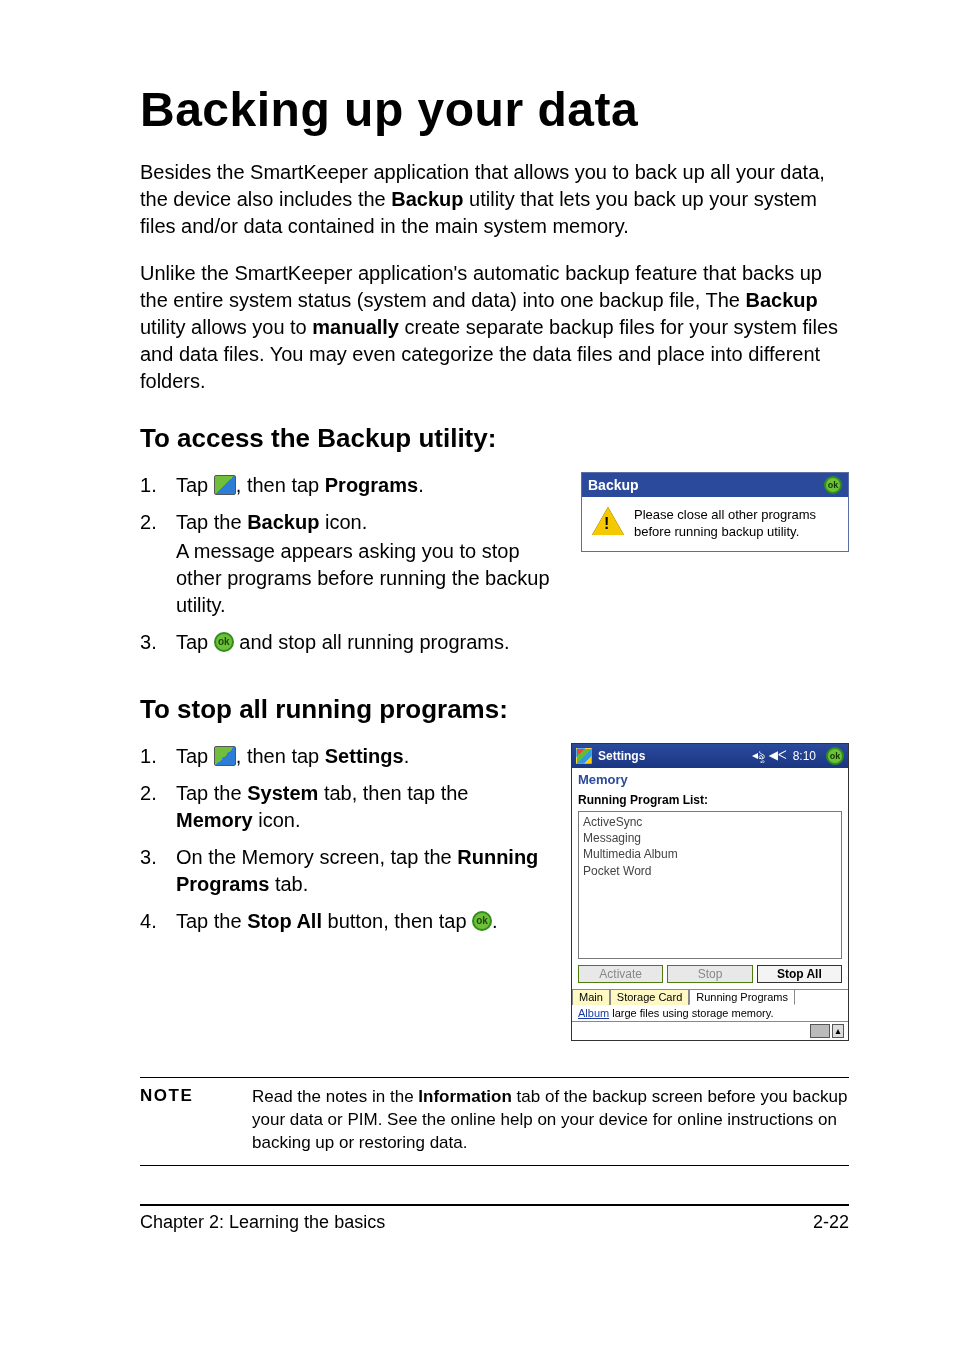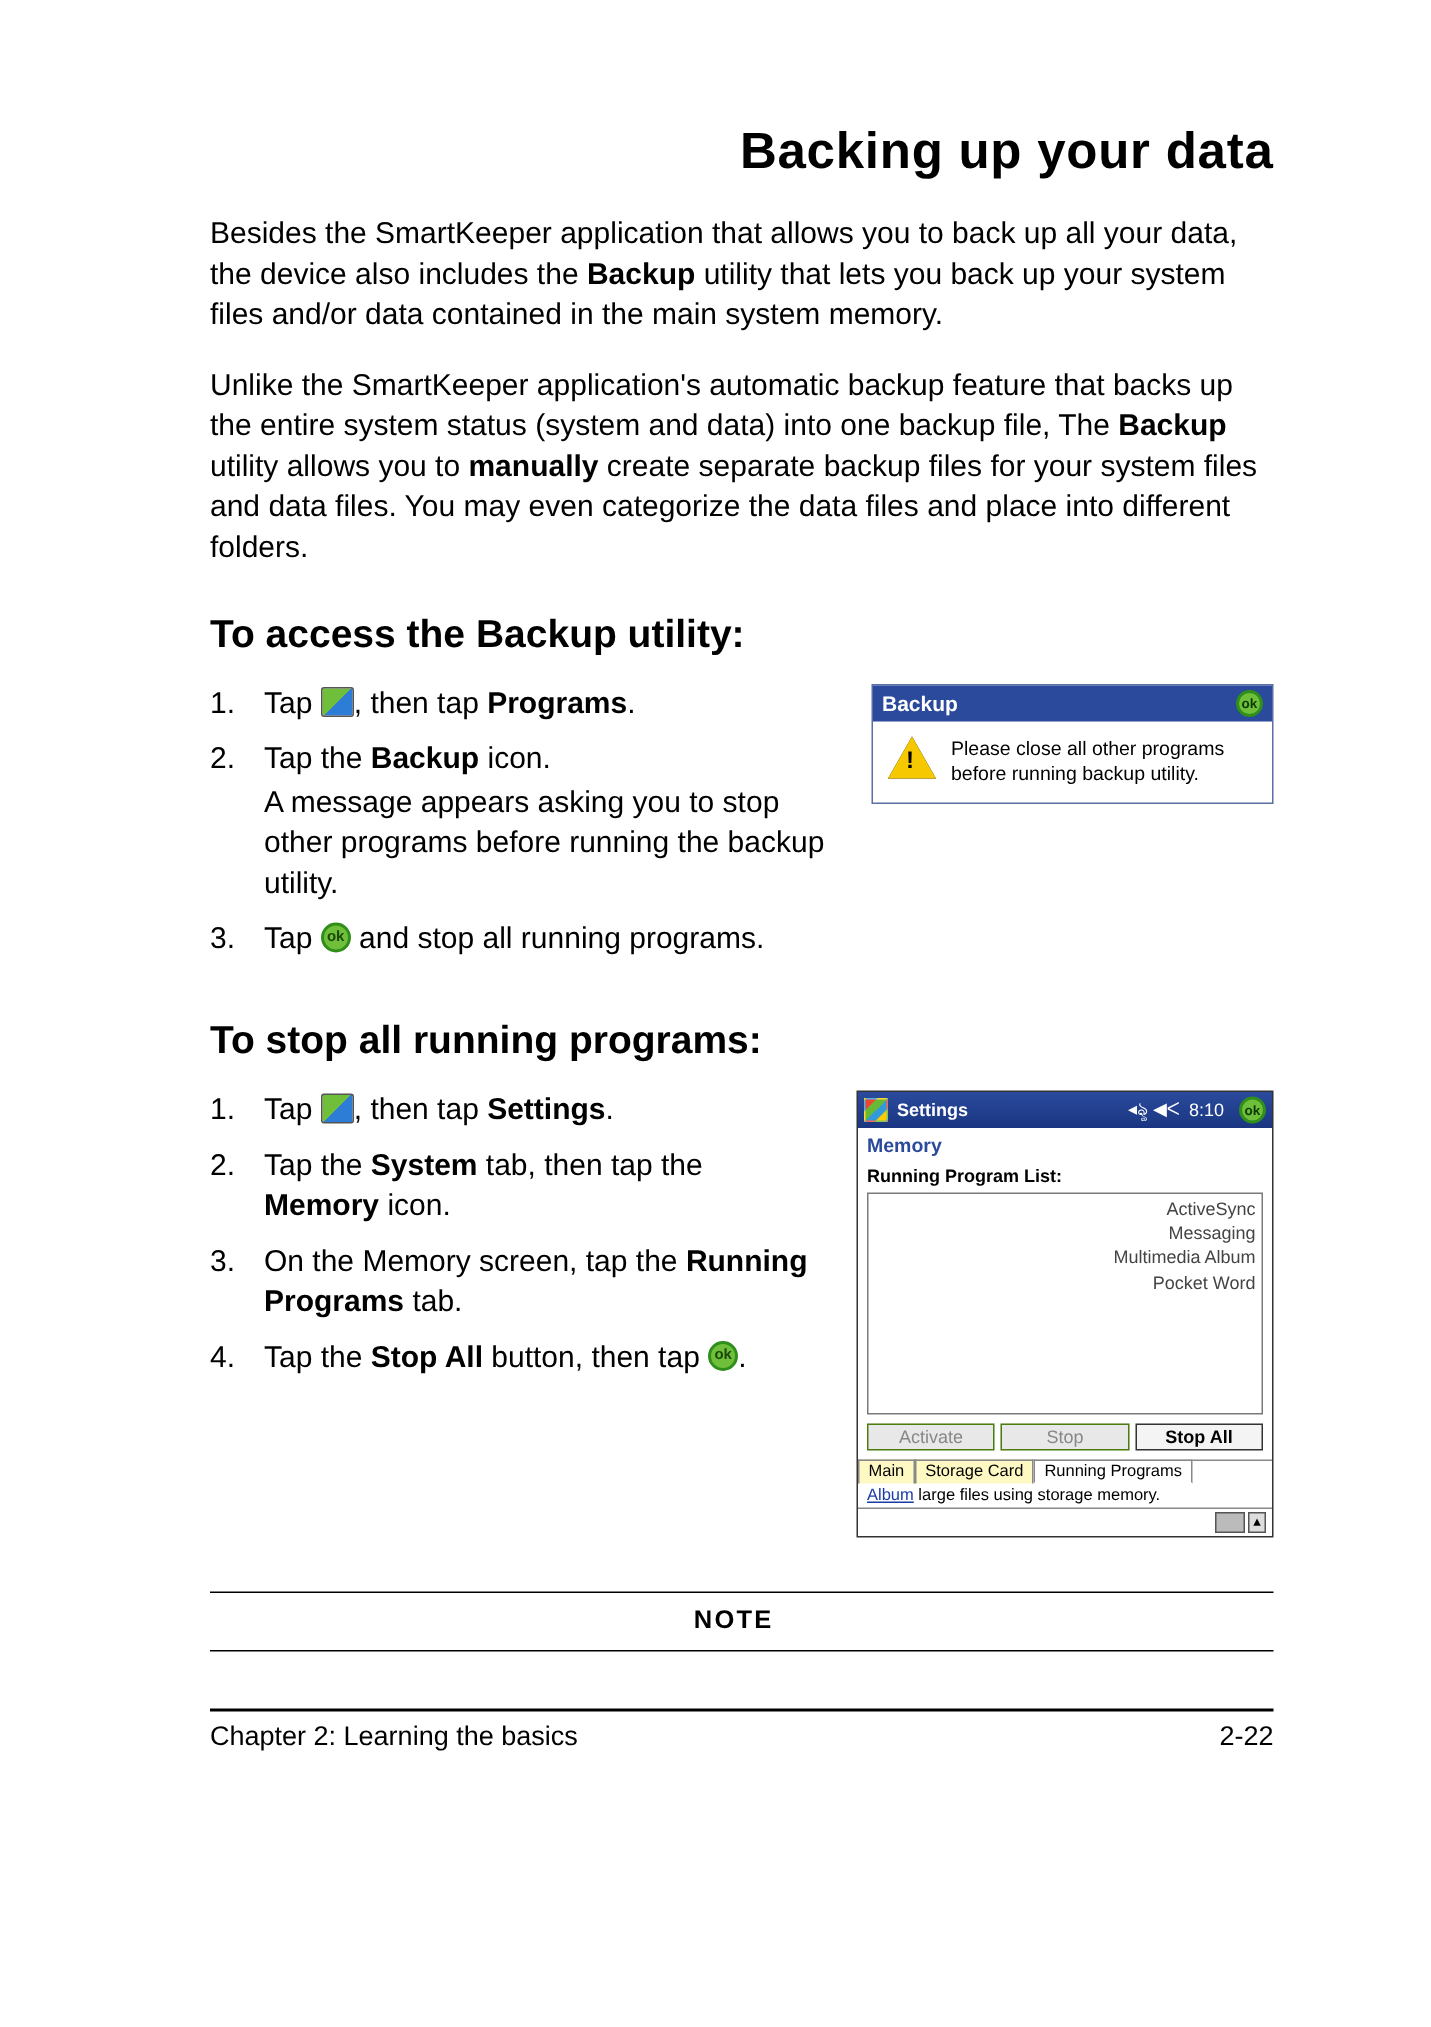--- a/index.html
+++ b/index.html
@@ -8,25 +8,24 @@
     height: 1351px;
     background: #ffffff;
     font-family: Arial, Helvetica, sans-serif;
     color: #000;
     position: relative;
   }
   .page {
     padding: 82px 105px 0 140px;
   }
   h1 {
-    font-size: 34px;
+    font-size: 48px;
     font-weight: bold;
     margin-bottom: 22px;
     letter-spacing: 0.5px;
-    text-align: right;
   }
   .para {
     font-size: 20px;
     line-height: 1.35;
     margin-bottom: 20px;
   }
   .bold { font-weight: bold; }
   h2 {
     font-size: 26px;
     font-weight: bold;
@@ -177,21 +176,20 @@
     font-weight: bold;
     padding: 2px 6px;
   }
   .shot-list {
     margin: 2px 6px 4px;
     border: 1px solid #7a7a7a;
     height: 148px;
     padding: 2px 4px;
     color: #444;
     line-height: 1.35;
-    text-align: right;
   }
   .shot-btnrow {
     display: flex;
     gap: 4px;
     padding: 2px 6px 6px;
   }
   .shot-btn {
     flex: 1;
     border: 1px solid #4d7c0f;
     background: #e8e8e8;
@@ -387,20 +385,23 @@
           <span class="up">▴</span>
         </div>
       </div>
     </div>
   </div>
 
   <div class="note-block">
     <hr class="note-rule">
     <div class="note-row">
       <div class="note-label">NOTE</div>
+      <div class="note-text">
+        <span>Read the notes in the </span><span class="bold">Information</span><span> tab of the backup screen before you backup your data or PIM. See the online help on your device for online instructions on backing up or restoring data.</span>
+      </div>
     </div>
     <hr class="note-rule">
   </div>
 
   <hr class="footer-rule">
   <div class="footer">
     <span>Chapter 2: Learning the basics</span>
     <span>2-22</span>
   </div>
 

